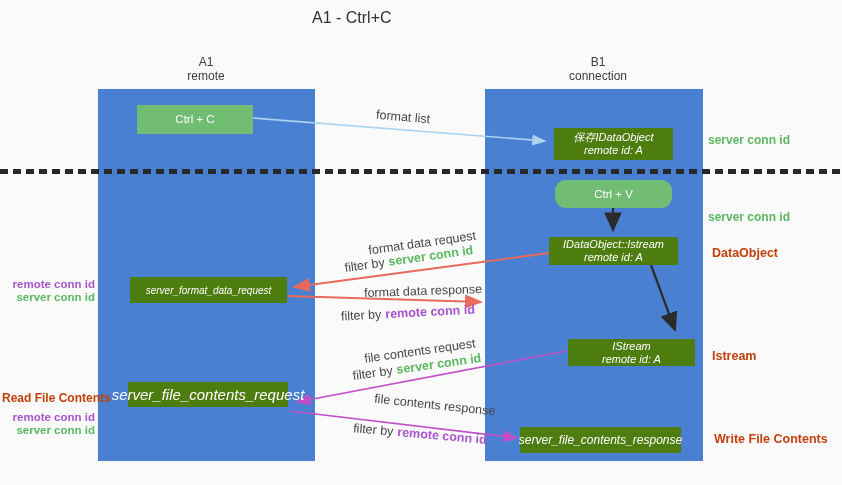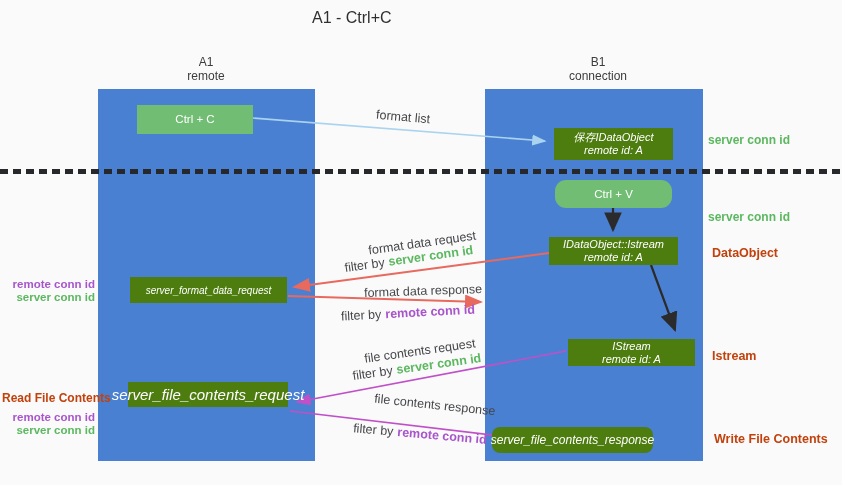--- a/index.html
+++ b/index.html
@@ -124,21 +124,21 @@
 
   <div class="node orange" style="left:568px; top:339px; width:127px; height:27px; font-size:11px;">
     <div>IStream</div>
     <div>remote id: A</div>
   </div>
 
   <div class="node orange" style="left:128px; top:382px; width:160px; height:25px; font-size:15px;">
     <div>server_file_contents_request</div>
   </div>
 
-  <div class="node orange" style="left:492px; top:427px; width:161px; height:26px; font-size:12px;border-radius:8px;">
+  <div class="node orange" style="left:520px; top:427px; width:161px; height:26px; font-size:12px;">
     <div>server_file_contents_response</div>
   </div>
 
   <div class="edge-label" style="left:376px; top:110px; transform:rotate(5deg);">format list</div>
 
   <div class="edge-label" style="left:368px; top:236px; transform:rotate(-8deg);">format data request</div>
   <div class="edge-label" style="left:344px; top:252px; transform:rotate(-8deg);">
     <span>filter by</span><span class="filter-val tag-green">server conn id</span>
   </div>
 

